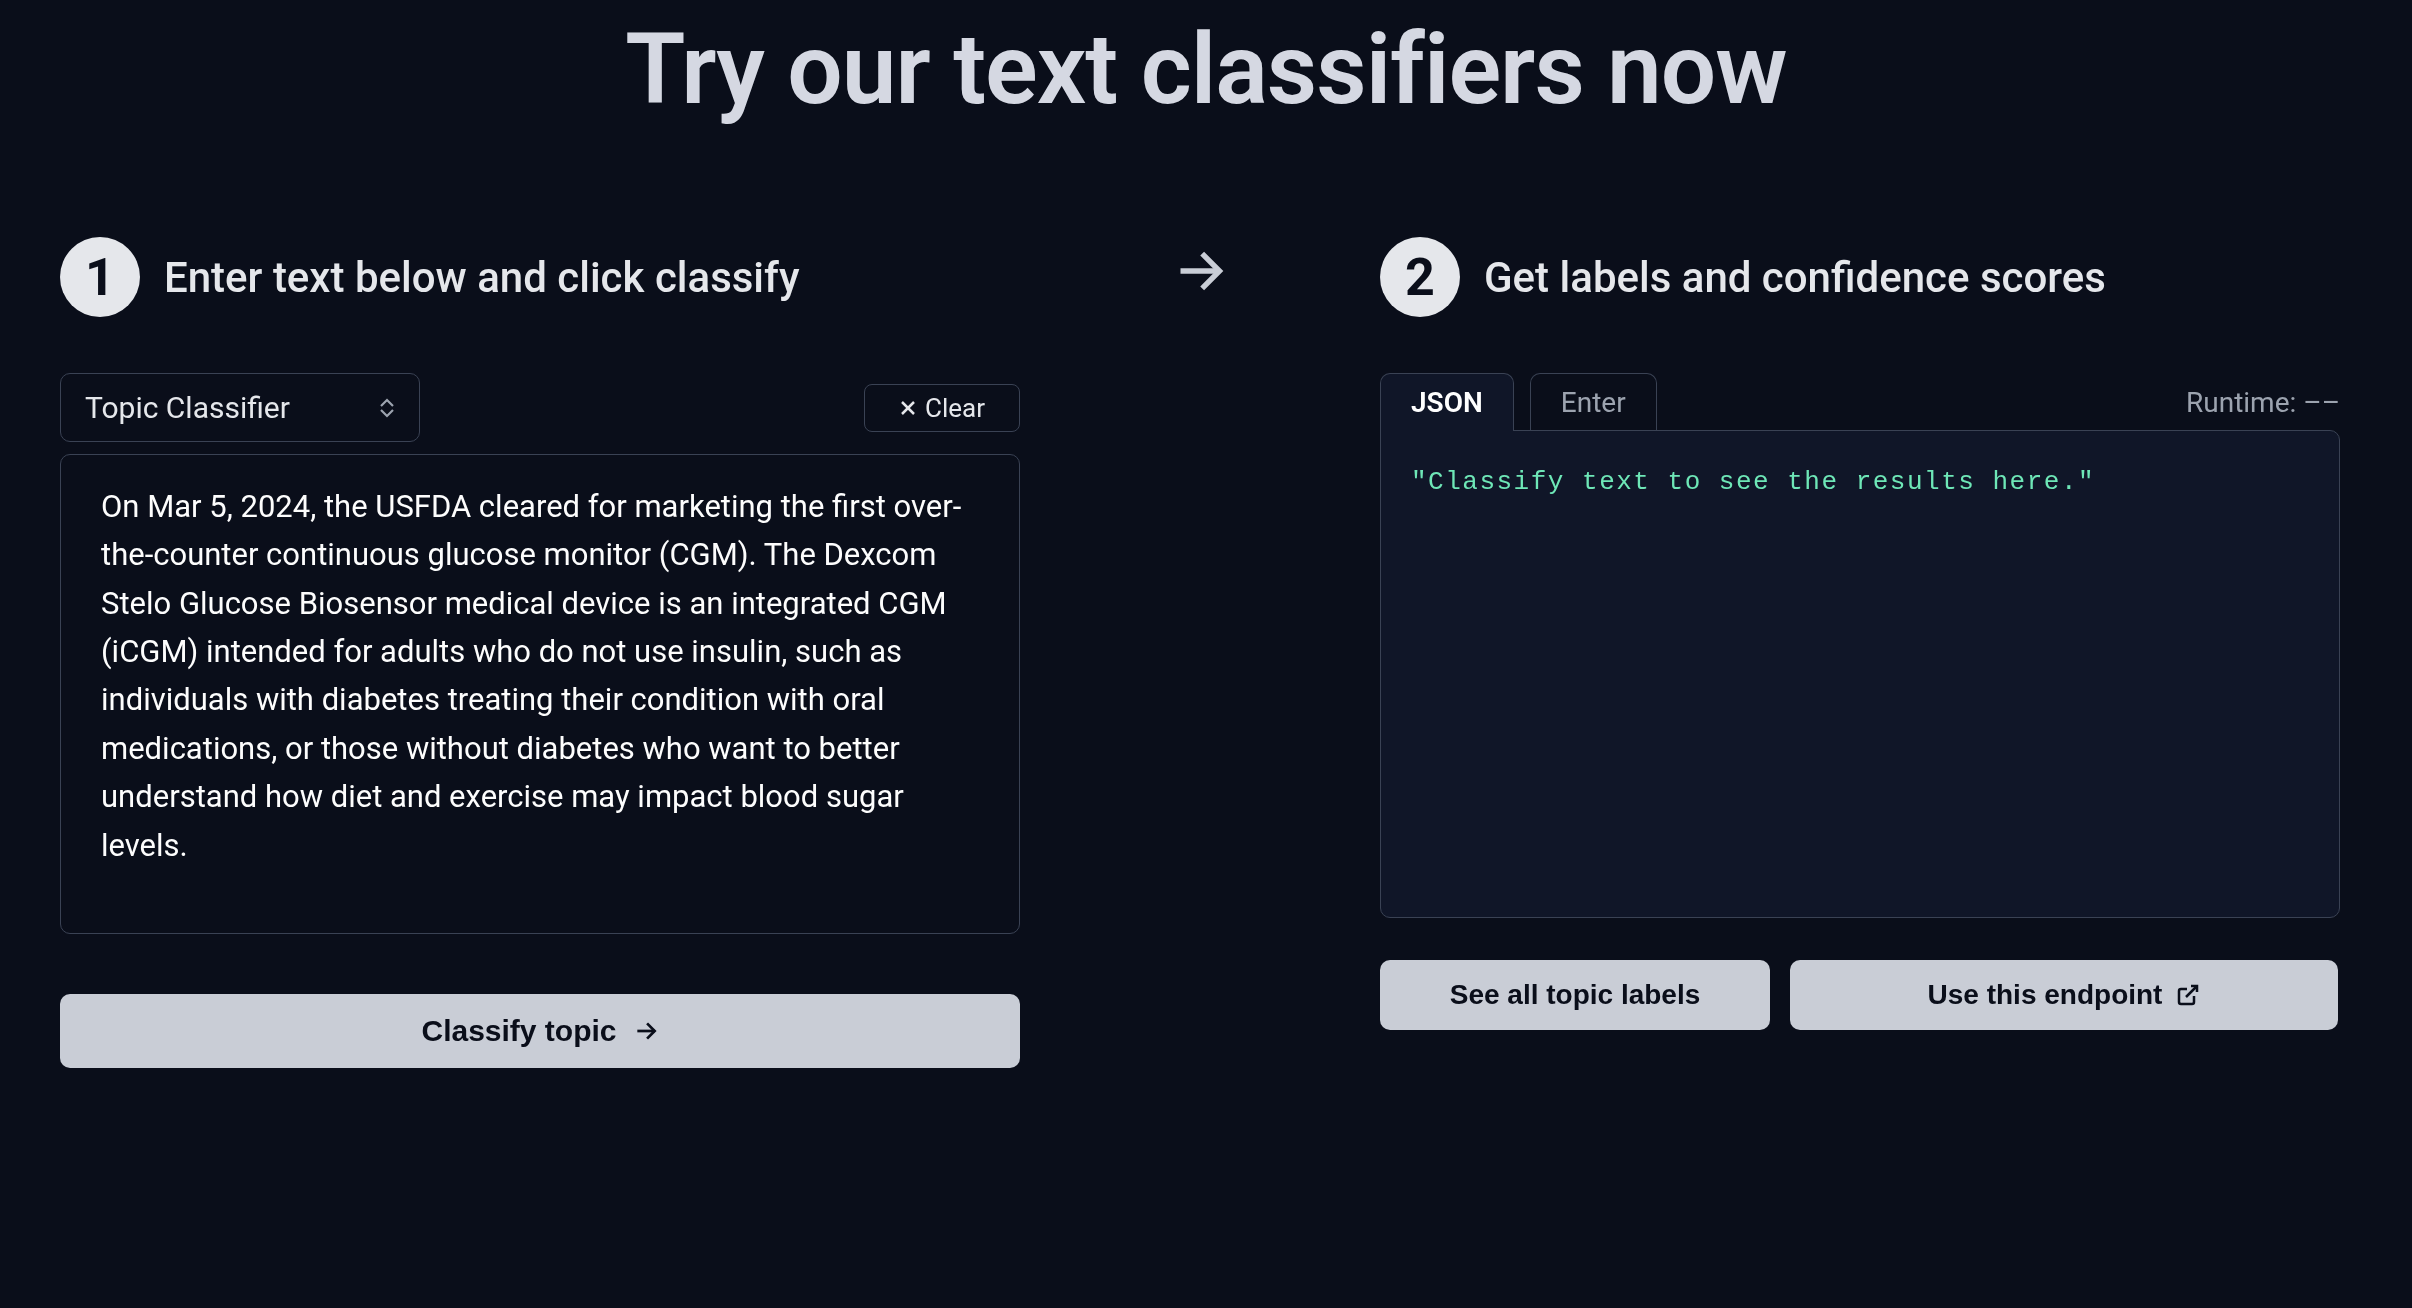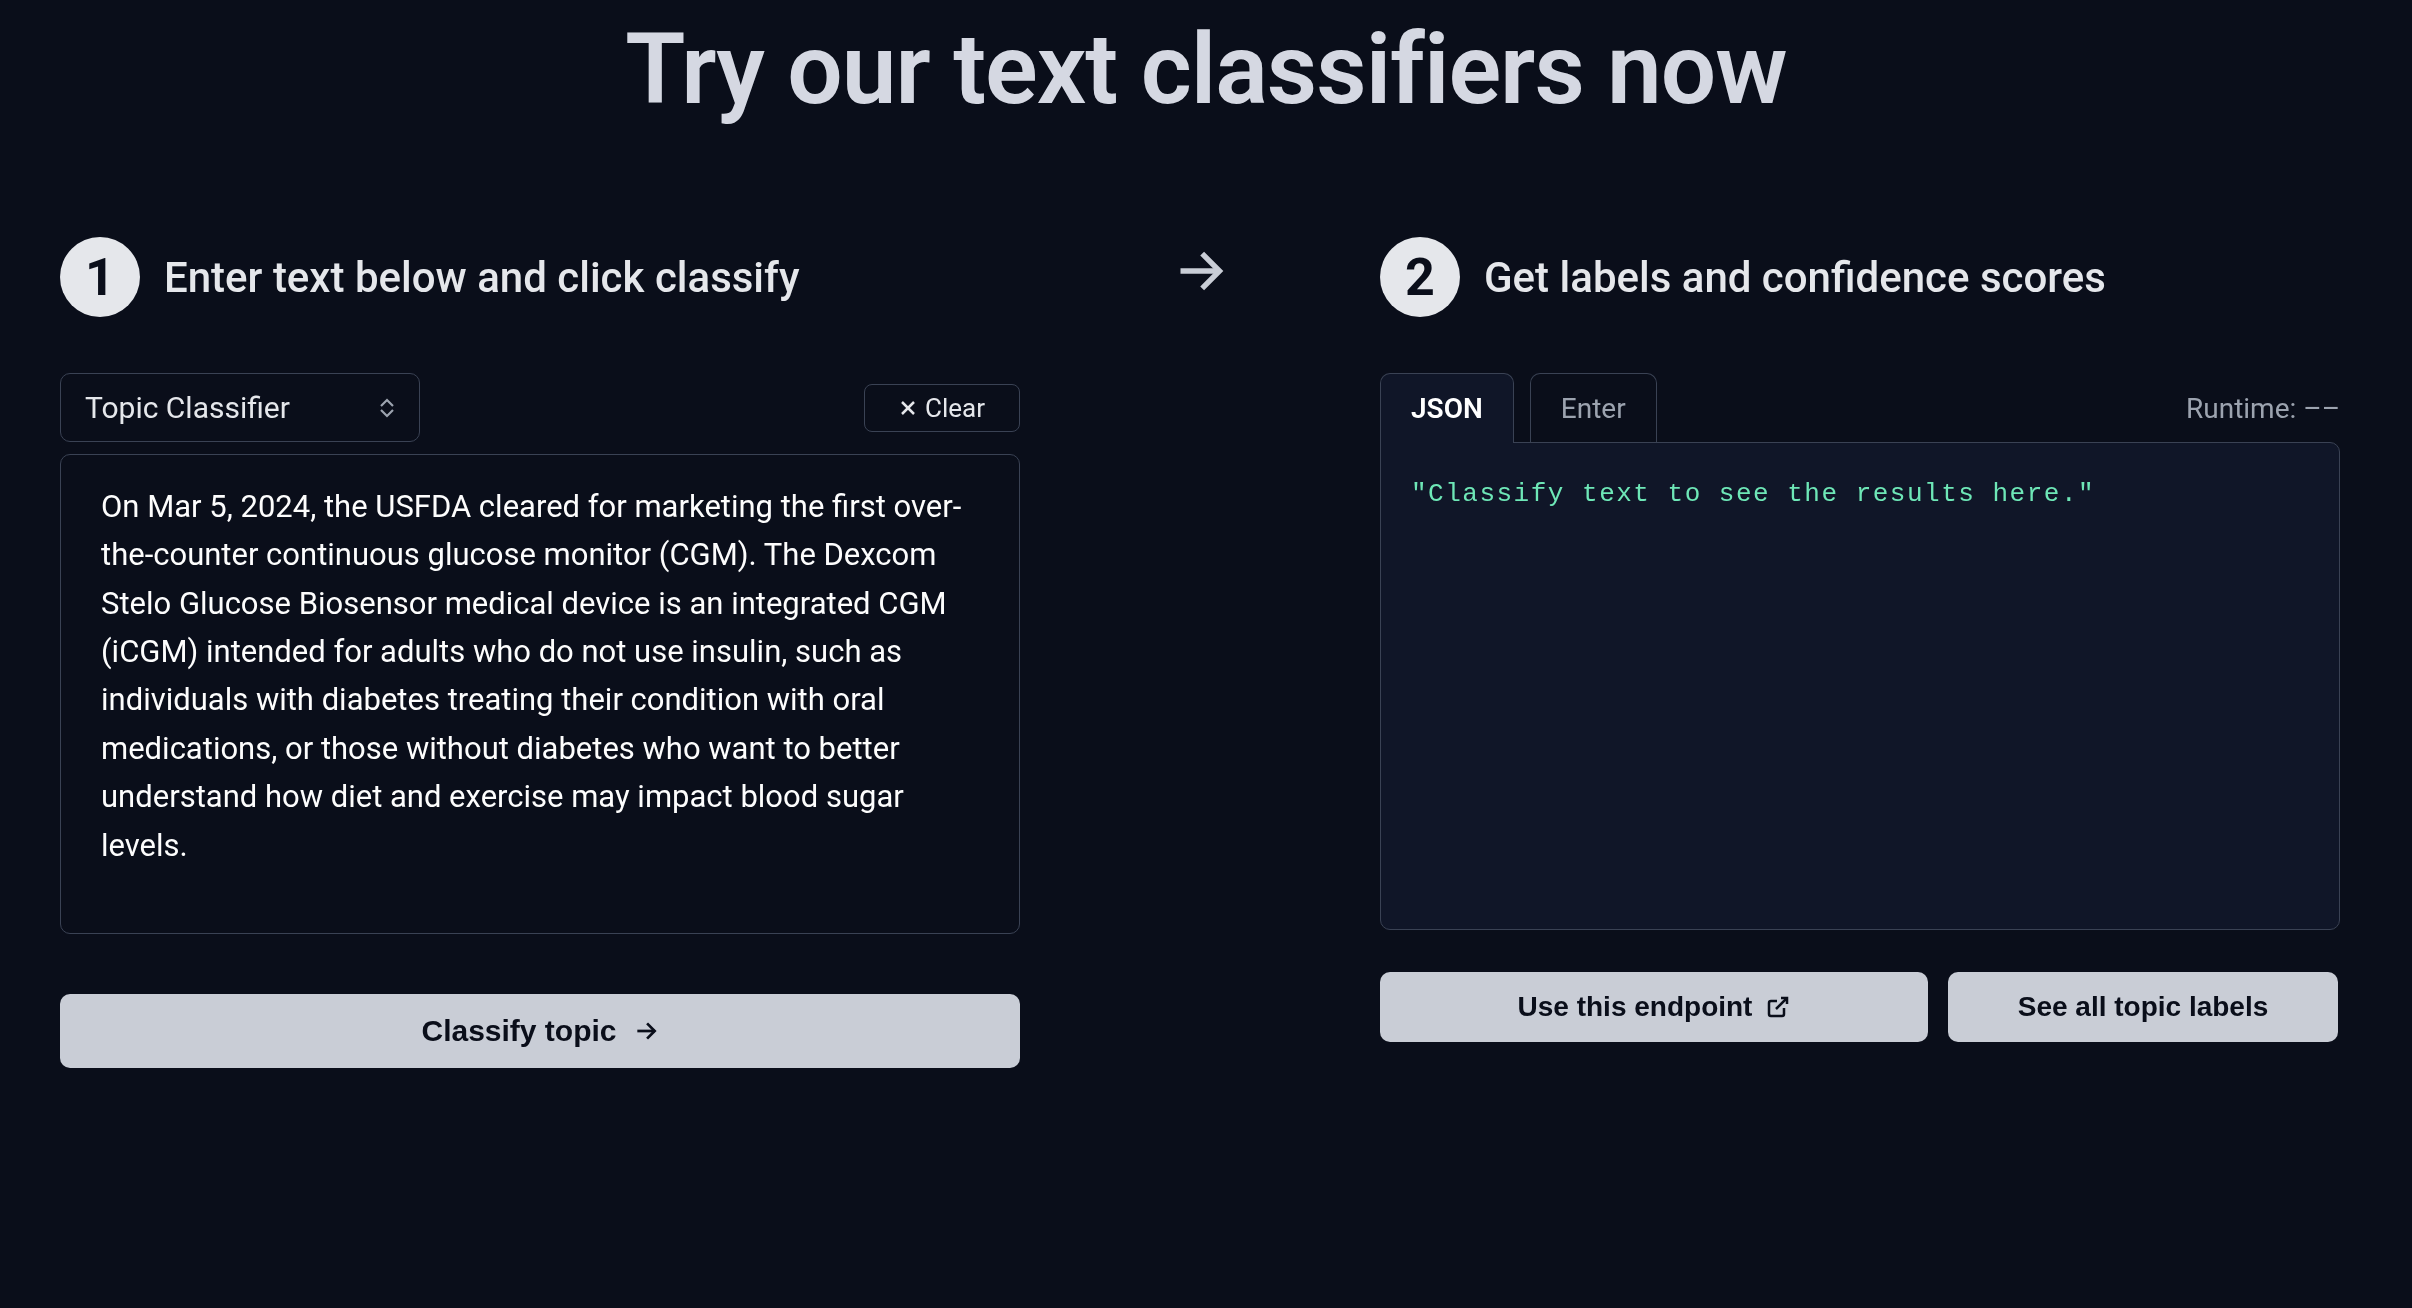--- a/index.html
+++ b/index.html
@@ -141,21 +141,21 @@
     justify-content: space-between;
     margin-bottom: 0;
   }
   .tabs {
     display: flex;
     gap: 16px;
   }
   .tab {
     border: 1.5px solid #3a4254;
     border-radius: 10px 10px 0 0;
-    padding: 18px 30px;
+    padding: 12px 30px;
     font-size: 28px;
     color: #9ca3af;
     cursor: pointer;
     border-bottom: none;
   }
   .tab.active {
     color: #ffffff;
     font-weight: 600;
     background: #101628;
   }
@@ -269,28 +269,28 @@
           <span>Runtime:</span>
           <span class="runtime-value">––</span>
         </div>
       </div>
 
       <div class="output-box">
         <span>"Classify text to see the results here."</span>
       </div>
 
       <div class="btn-row">
+        <button class="secondary-btn labels">
+          <span>See all topic labels</span>
+        </button>
         <button class="secondary-btn endpoint">
           <span>Use this endpoint</span>
           <svg viewBox="0 0 24 24">
             <path d="M18 13v6a2 2 0 0 1-2 2H5a2 2 0 0 1-2-2V8a2 2 0 0 1 2-2h6"></path>
             <polyline points="15 3 21 3 21 9"></polyline>
             <line x1="10" y1="14" x2="21" y2="3"></line>
           </svg>
         </button>
-        <button class="secondary-btn labels">
-          <span>See all topic labels</span>
-        </button>
       </div>
     </div>
 
   </div>
 </div>
 
 </body></html>

